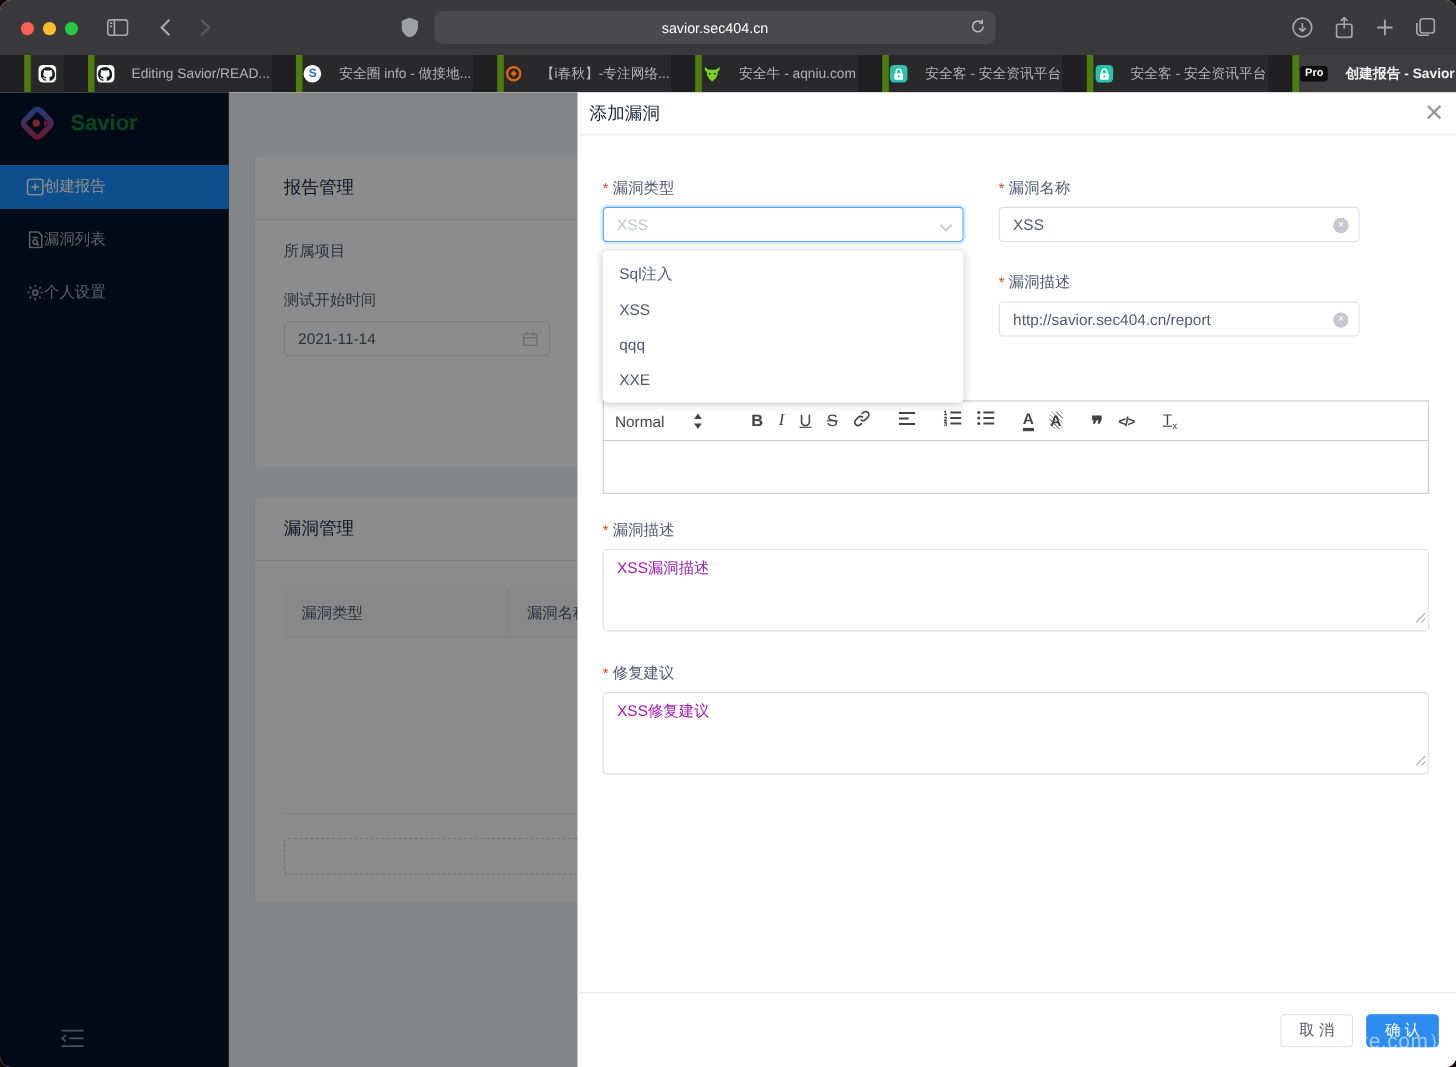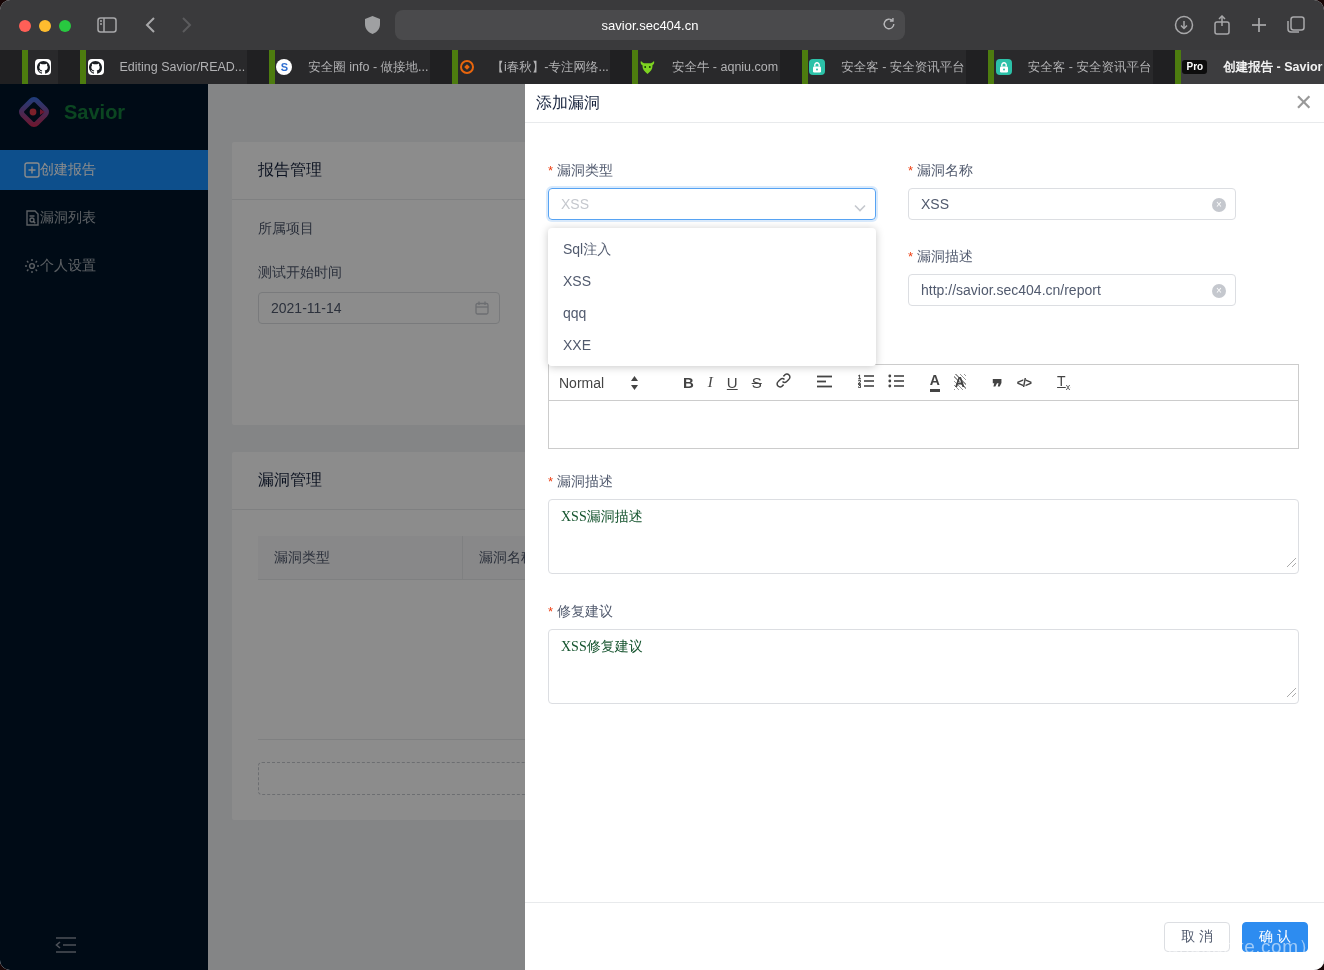--- a/index.html
+++ b/index.html
@@ -81,22 +81,22 @@
   .ql-grp{display:flex;align-items:center;gap:14px;margin-right:22px;}
   .ql-pick{display:flex;align-items:center;gap:26px;margin-right:24px;font-size:14px;color:#444;width:96px;}
   .ql-b{font-weight:bold;font-size:15px;} .ql-i{font-style:italic;font-size:15px;font-family:"Liberation Serif",serif;}
   .ql-u{text-decoration:underline;font-size:15px;} .ql-s{text-decoration:line-through;font-size:15px;}
   .ql-a{font-size:14px;font-weight:bold;border-bottom:3px solid #444;line-height:1.1;}
   .ql-ah{font-size:14px;font-weight:bold;background:repeating-linear-gradient(45deg,#999 0 1px,transparent 1px 3px);padding:0 1px;}
   .ql-q{font-size:20px;font-weight:bold;line-height:0.6;padding-top:8px;}
   .ql-code{font-size:12px;font-weight:bold;letter-spacing:-1px;}
   .ql-tx{font-size:14px;text-decoration:underline;} .ql-tx sub{font-size:9px;}
   .tarea{position:relative;width:751px;height:75px;border:1px solid #dcdee2;border-radius:4px;}
-  .tarea textarea{width:100%;height:100%;border:0;outline:none;resize:none;font-size:14px;color:#14532d;
-                  padding:8px 12px;font-family:Liberation Serif, serif;background:transparent;}
+  .tarea textarea{width:100%;height:100%;border:0;outline:none;resize:none;font-size:14px;color:#a21caf;
+                  padding:8px 12px;font-family:Liberation Sans, sans-serif;background:transparent;}
   .grip{position:absolute;right:2px;bottom:2px;color:#aaa;}
   .m-ft{position:absolute;left:0;right:0;bottom:0;height:68px;border-top:1px solid #e8eaec;
         display:flex;align-items:center;justify-content:flex-end;gap:12px;padding:0 16px;}
   .btn{height:30px;padding:0 16px;border-radius:4px;font-size:14px;display:flex;align-items:center;}
   .btn-default{background:#fff;border:1px solid #dcdee2;color:#515a6e;}
   .btn-primary{background:#2d8cf0;border:1px solid #2d8cf0;color:#fff;}
   .watermark{position:absolute;right:6px;bottom:10px;z-index:9;font-size:19px;color:rgba(255,255,255,0.55);
              letter-spacing:0.5px;pointer-events:none;}
 </style>
 </head>

